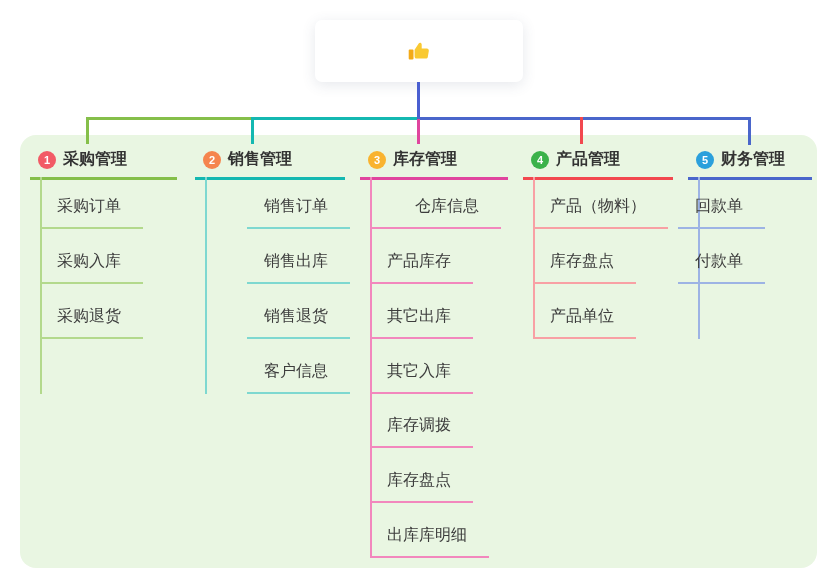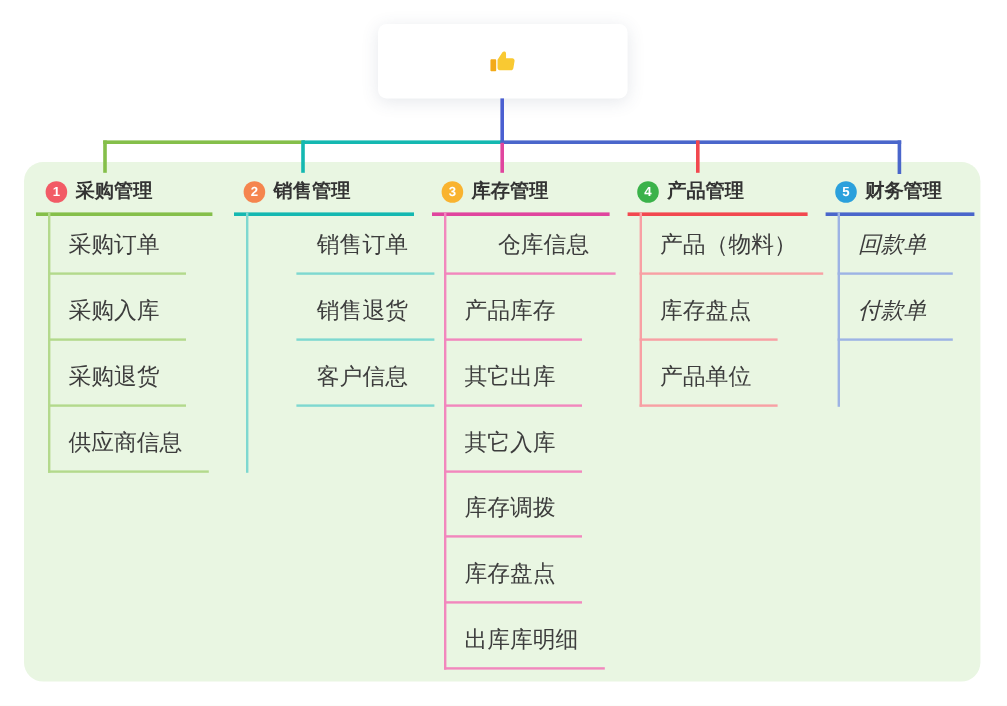--- a/index.html
+++ b/index.html
@@ -22,21 +22,21 @@
          cursor:pointer;}
   .badge{width:18px;height:18px;border-radius:50%;flex:0 0 18px;
          color:#ffffff;font-size:11px;font-weight:700;line-height:18px;
          text-align:center;}
   .spine{position:absolute;width:2px;}
   .children{position:absolute;display:flex;flex-direction:column;
          align-items:flex-start;}
   .child{box-sizing:border-box;height:54.8px;border-bottom:2px solid #ccc;
          display:flex;align-items:flex-end;
          padding:0 22px 10px 17px;white-space:nowrap;
-         font-size:19px;color:#3d3d3d;cursor:pointer;}
+         font-size:16px;color:#3d3d3d;cursor:pointer;}
 </style>
 </head>
 <body>
 
 <div class="stage">
 
   <div class="panel" style="background-color: rgb(233, 246, 226);"></div>
 
   <div class="root-node">
     <span class="thumb">
@@ -66,35 +66,35 @@
     <div class="children" style="left:40px;top:174.4px;">
       <div class="child" style="border-bottom-color: rgb(179, 217, 140);">
         <span>采购订单</span>
         </div>
       <div class="child" style="border-bottom-color: rgb(179, 217, 140);">
         <span>采购入库</span>
         </div>
       <div class="child" style="border-bottom-color: rgb(179, 217, 140);">
         <span>采购退货</span>
         </div>
-      <div class="child" style="border-bottom-color: rgb(179, 217, 140);">
-        <span>供应商信息</span>
-        </div>
     </div>
   </div>
 
   <div>
     <div class="branch-title" style="left: 195px; width: 150px; border-bottom-color: rgb(20, 184, 177);">
       <span class="badge" style="background-color: rgb(245, 133, 78);">2</span>
       <span>销售管理</span>
     </div>
     <div class="spine" style="left: 205px; top: 177px; height: 217px; background-color: rgb(126, 216, 208);"></div>
     <div class="children" style="left:205px;top:174.4px;margin-left:42px;">
       <div class="child" style="border-bottom-color: rgb(126, 216, 208);">
         <span>销售订单</span>
+        </div>
+      <div class="child" style="border-bottom-color: rgb(126, 216, 208);">
+        <span>销售出库</span>
         </div>
       <div class="child" style="border-bottom-color: rgb(126, 216, 208);">
         <span>销售退货</span>
         </div>
       <div class="child" style="border-bottom-color: rgb(126, 216, 208);">
         <span>客户信息</span>
         </div>
     </div>
   </div>
 
@@ -147,21 +147,21 @@
         </div>
     </div>
   </div>
 
   <div>
     <div class="branch-title" style="left: 688px; width: 124px; border-bottom-color: rgb(74, 102, 203);">
       <span class="badge" style="background-color: rgb(43, 160, 220);">5</span>
       <span>财务管理</span>
     </div>
     <div class="spine" style="left: 698px; top: 177px; height: 162px; background-color: rgb(157, 179, 228);"></div>
-    <div class="children" style="left:698px;top:174.4px;font-style:italic;">
+    <div class="children" style="left:678px;top:174.4px;">
       <div class="child" style="border-bottom-color: rgb(157, 179, 228);">
         <span>回款单</span>
         </div>
       <div class="child" style="border-bottom-color: rgb(157, 179, 228);">
         <span>付款单</span>
         </div>
     </div>
   </div>
 
 </div>

